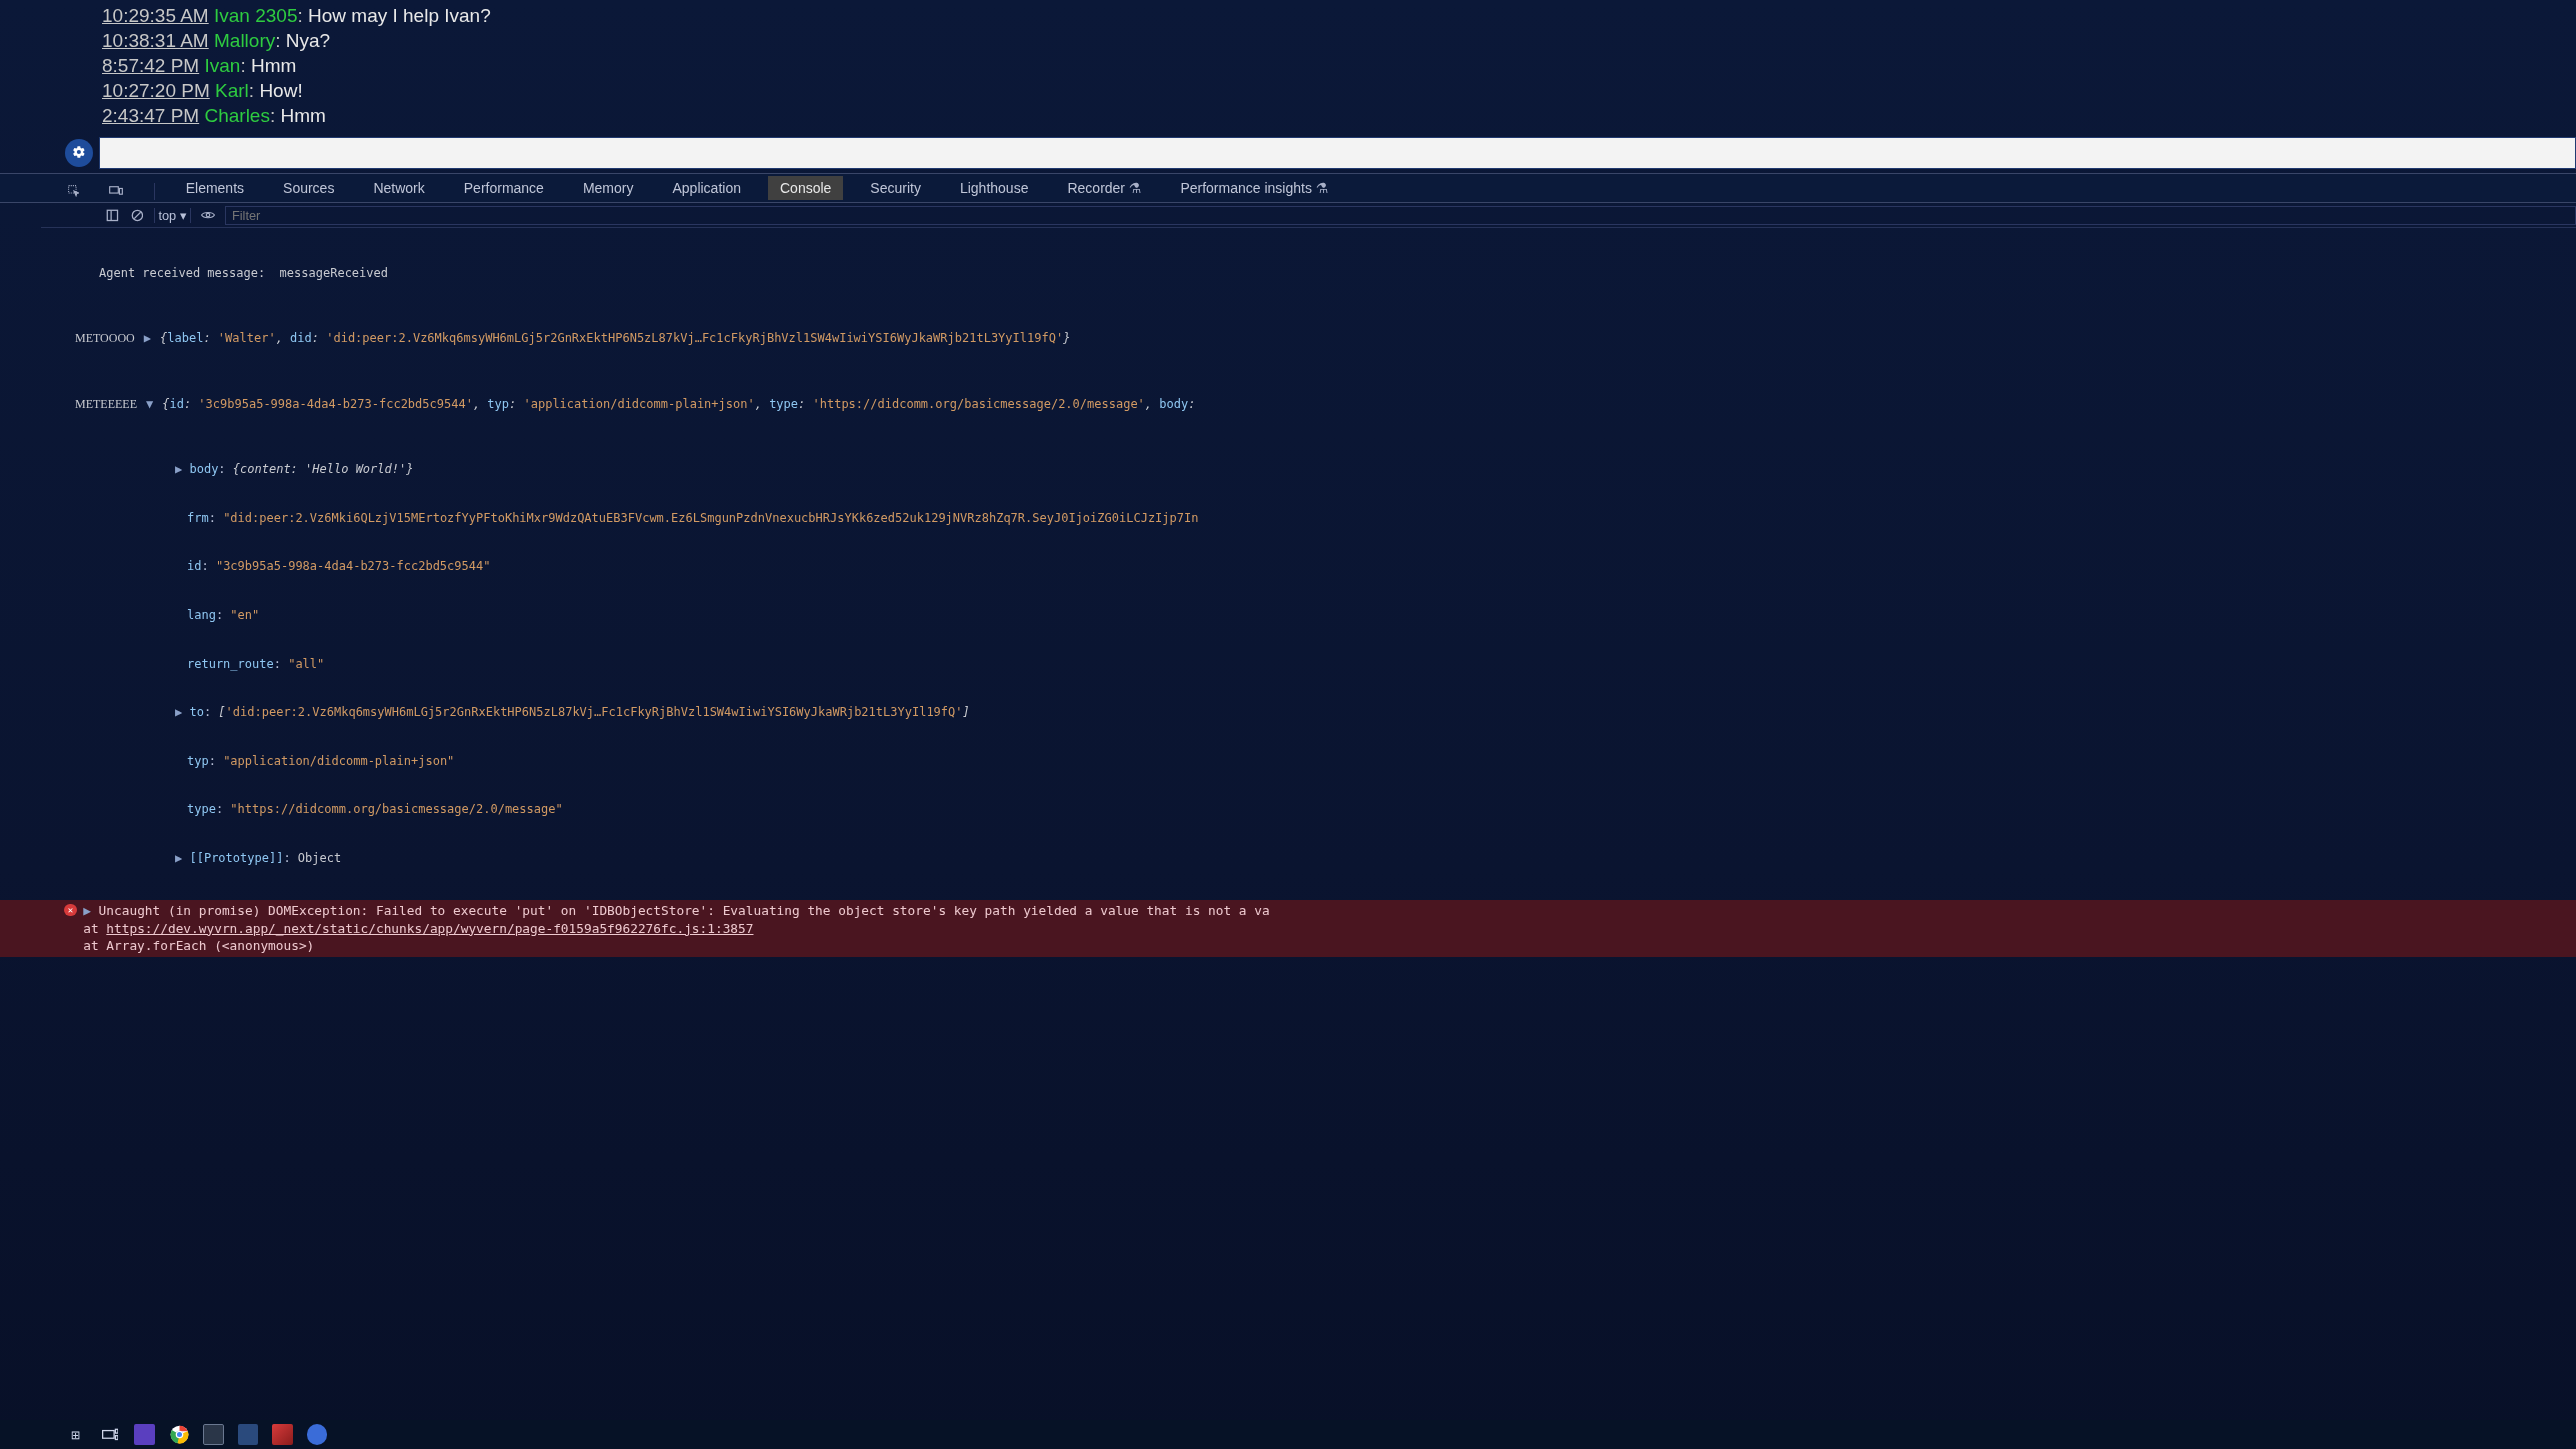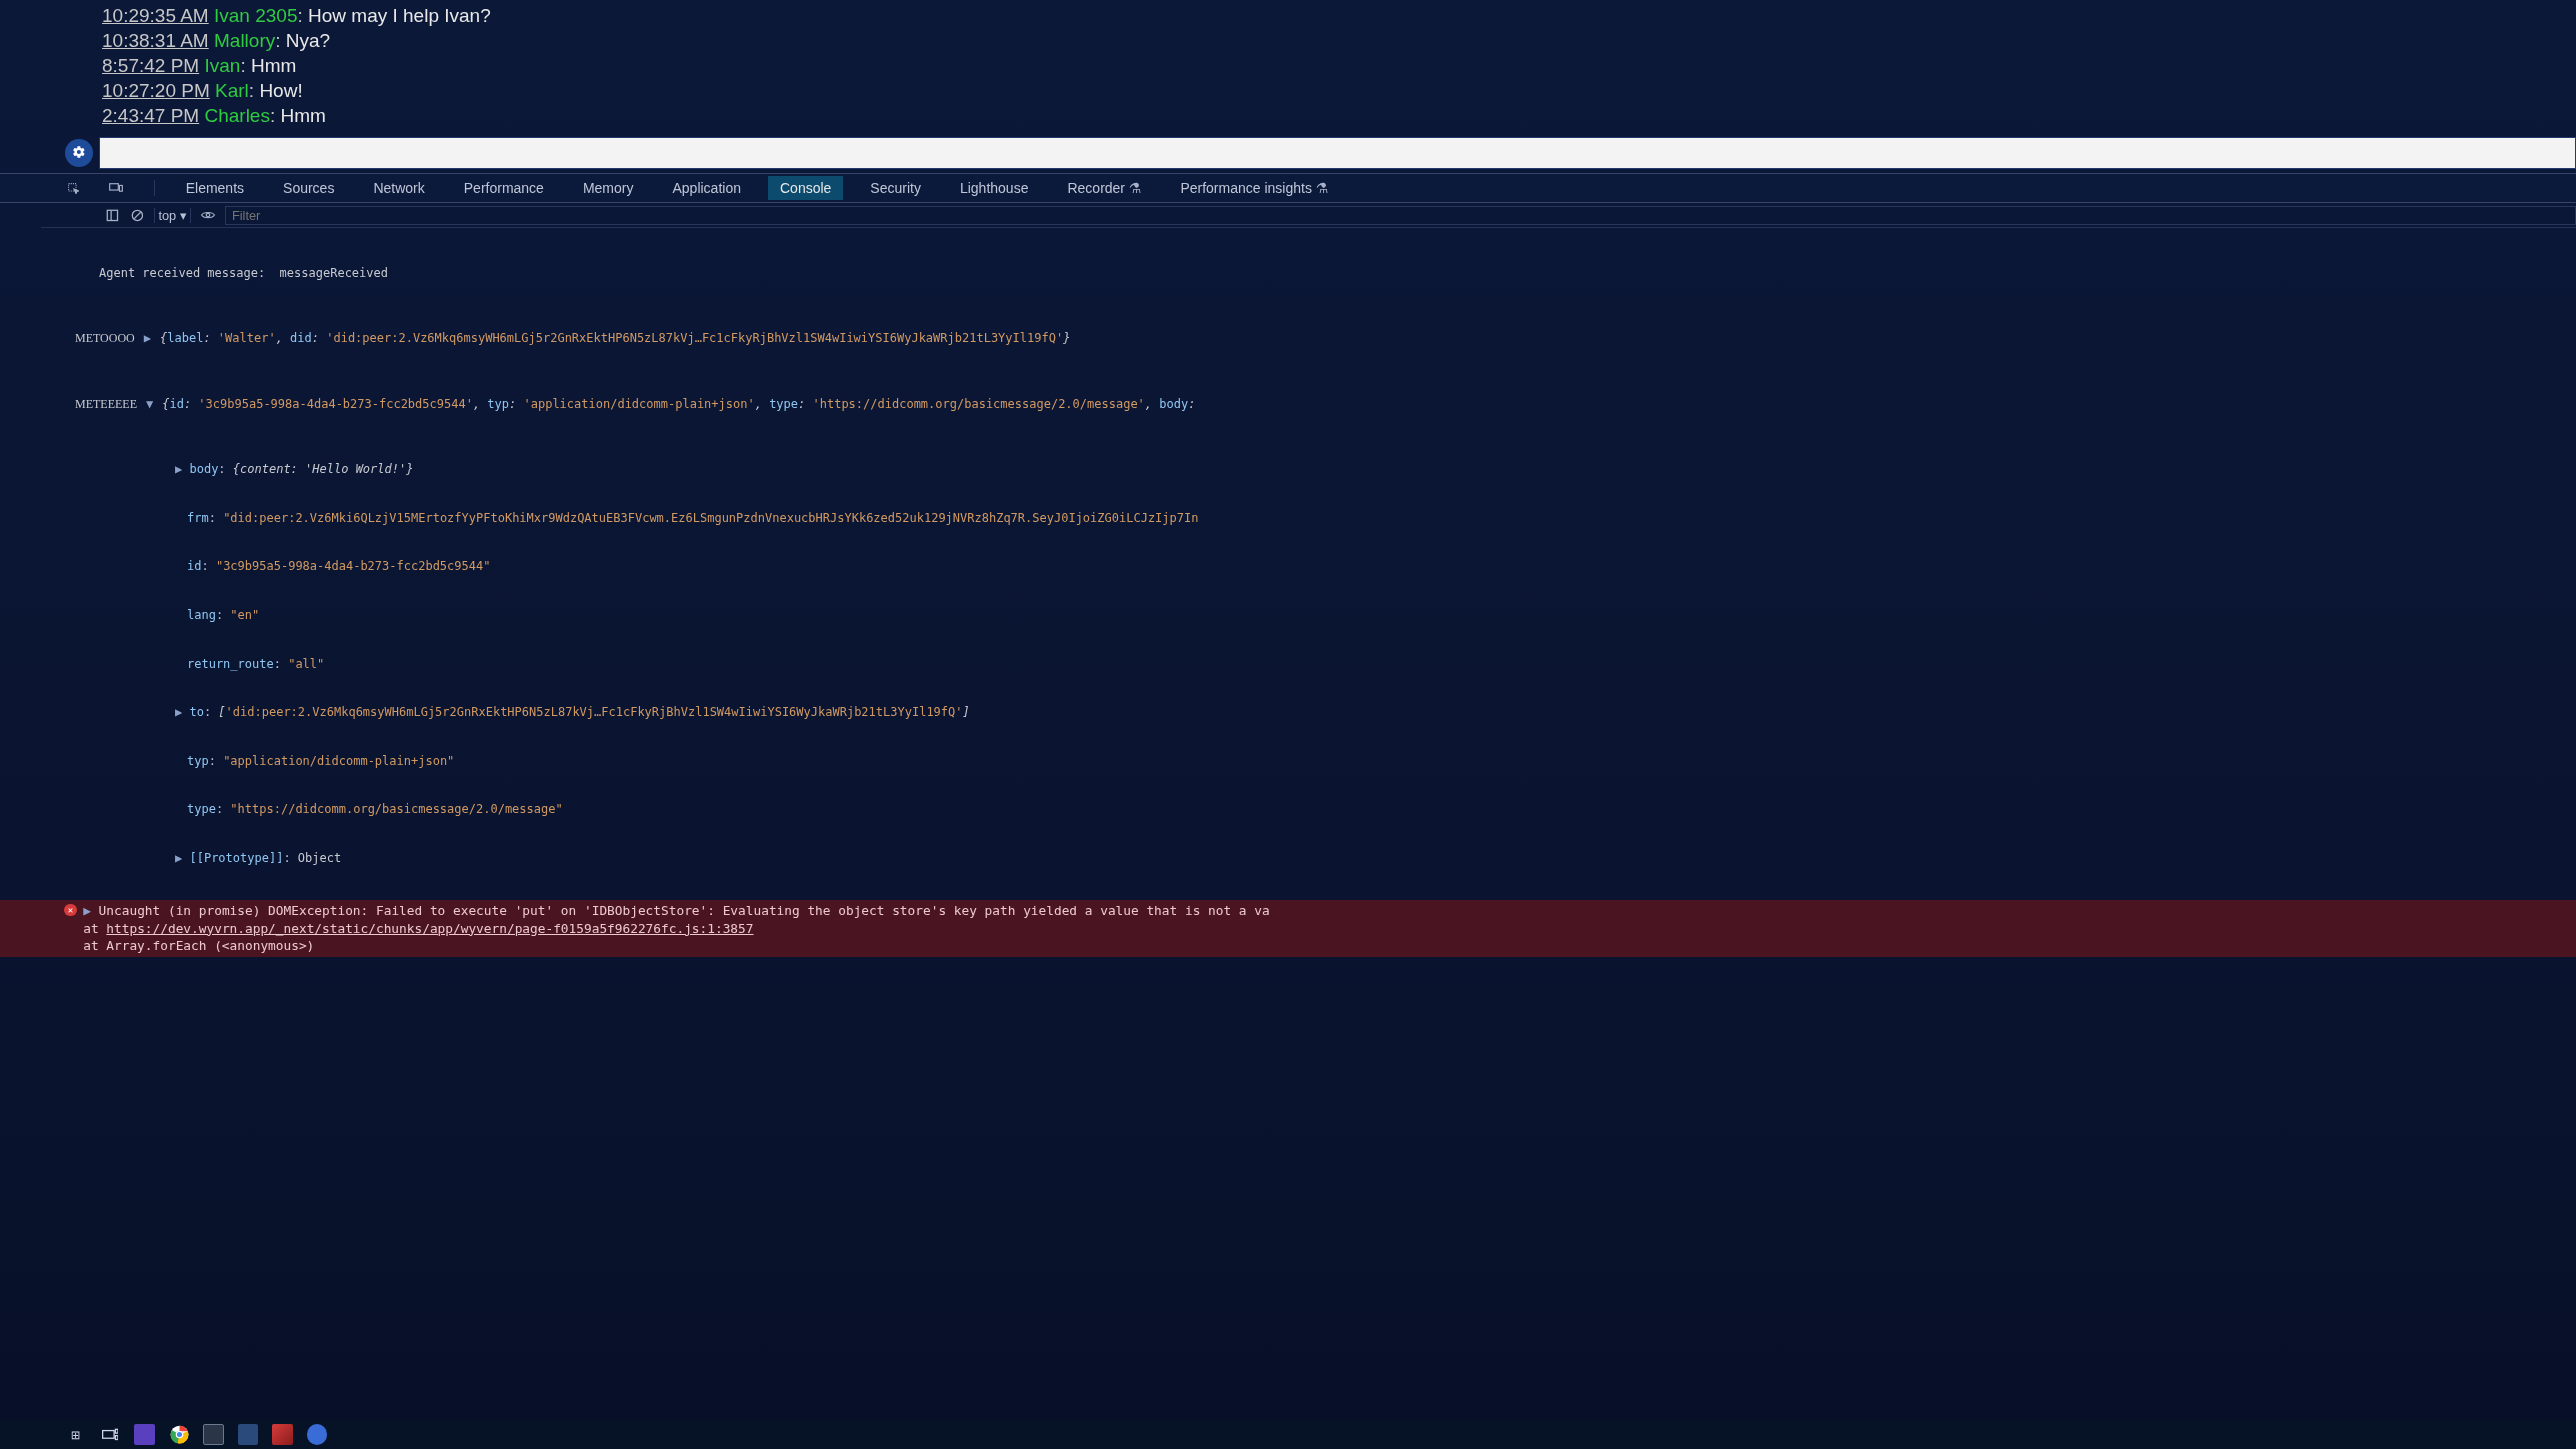--- a/index.html
+++ b/index.html
@@ -51,42 +51,42 @@
   .chat-input {
     flex: 1;
     height: 32px;
     background: #f3f3f3;
     border: 0.6px solid #203a70;
   }
 
   
   .dt-tabs {
     display: flex;
-    align-items: center;
+    align-items: flex-end;
     gap: 16px;
     border-top: 0.6px solid #3a4668;
     border-bottom: 0.6px solid #3a4668;
     background: #0b1a3a;
     padding: 2.6px 0 2.6px 64px;
     font-size: 14px;
   }
   .dt-tab-ico {
     width: 18px; height: 18px;
     margin-right: 9px;
     display: inline-flex; align-items: center; justify-content: center;
     color: #a8b0c8;
   }
   .dt-tab {
     padding: 3.8px 11.5px;
     color: #c0c6d8;
     cursor: pointer;
     white-space: nowrap;
   }
   .dt-tab.active {
-    background: #0c4a6e;
+    background: #404040;
     color: #e8e8e8;
   }
   .dt-tab .beaker { margin-left: 3.8px; color: #a8b0c8; }
 
   
   .con-toolbar {
     display: flex;
     align-items: center;
     gap: 9px;
     padding: 2.6px 0 2.6px 64px;

